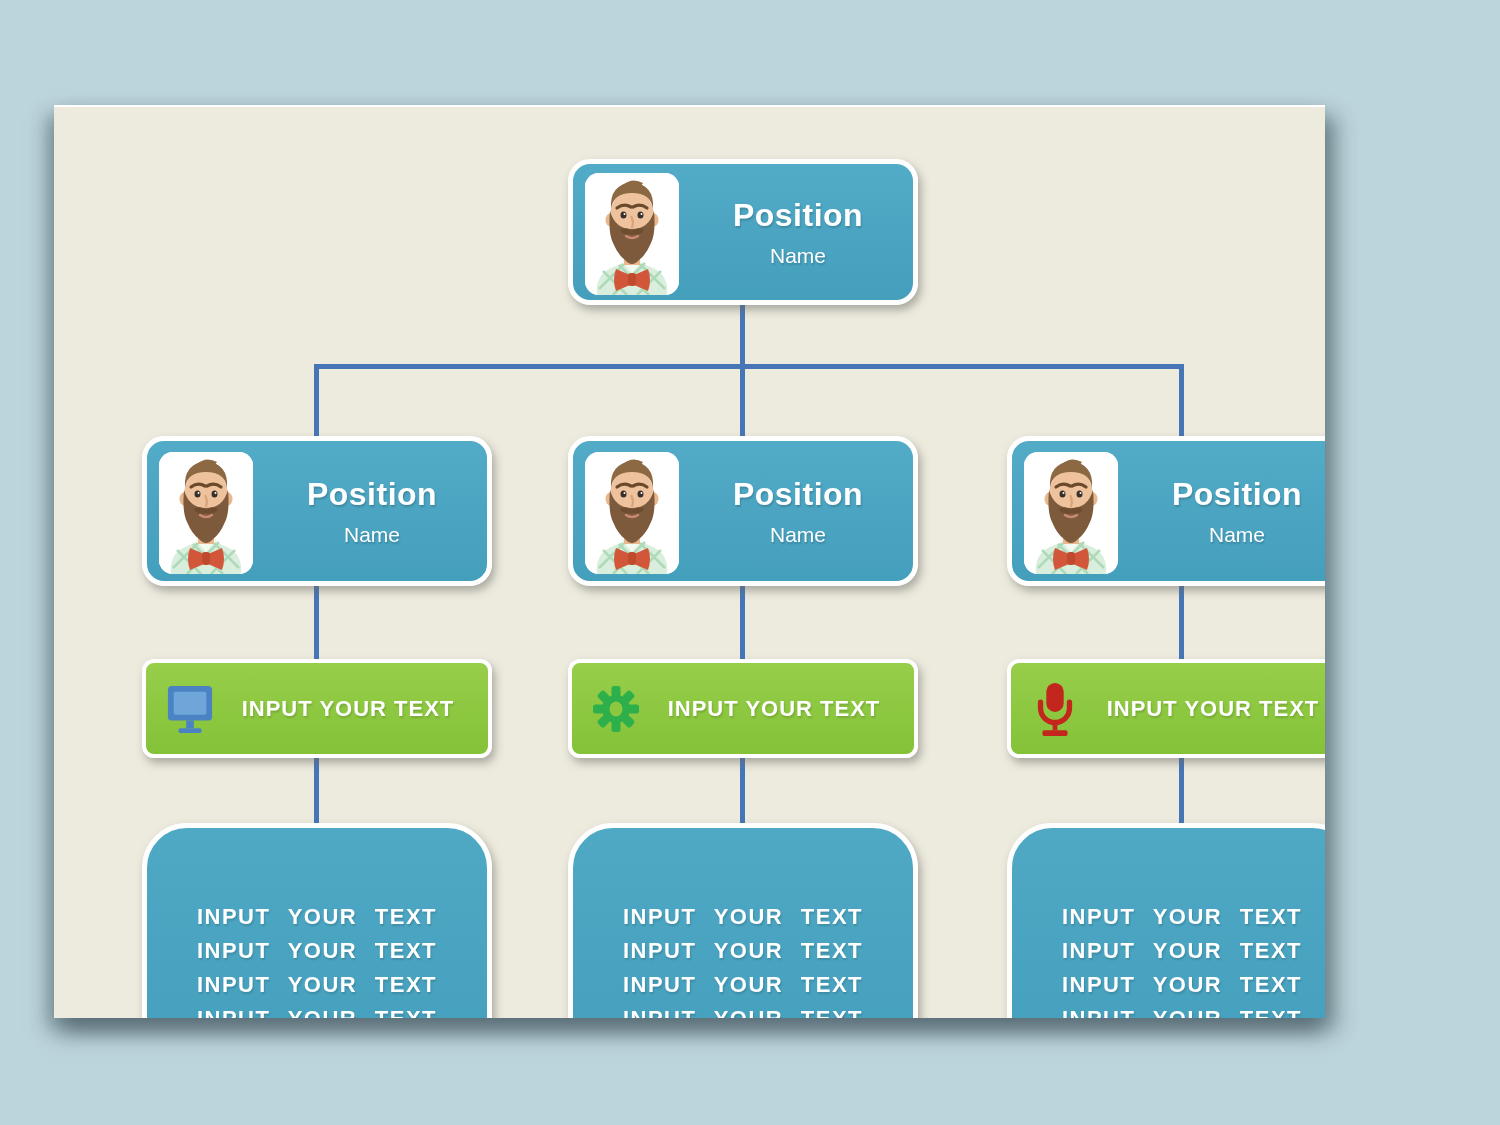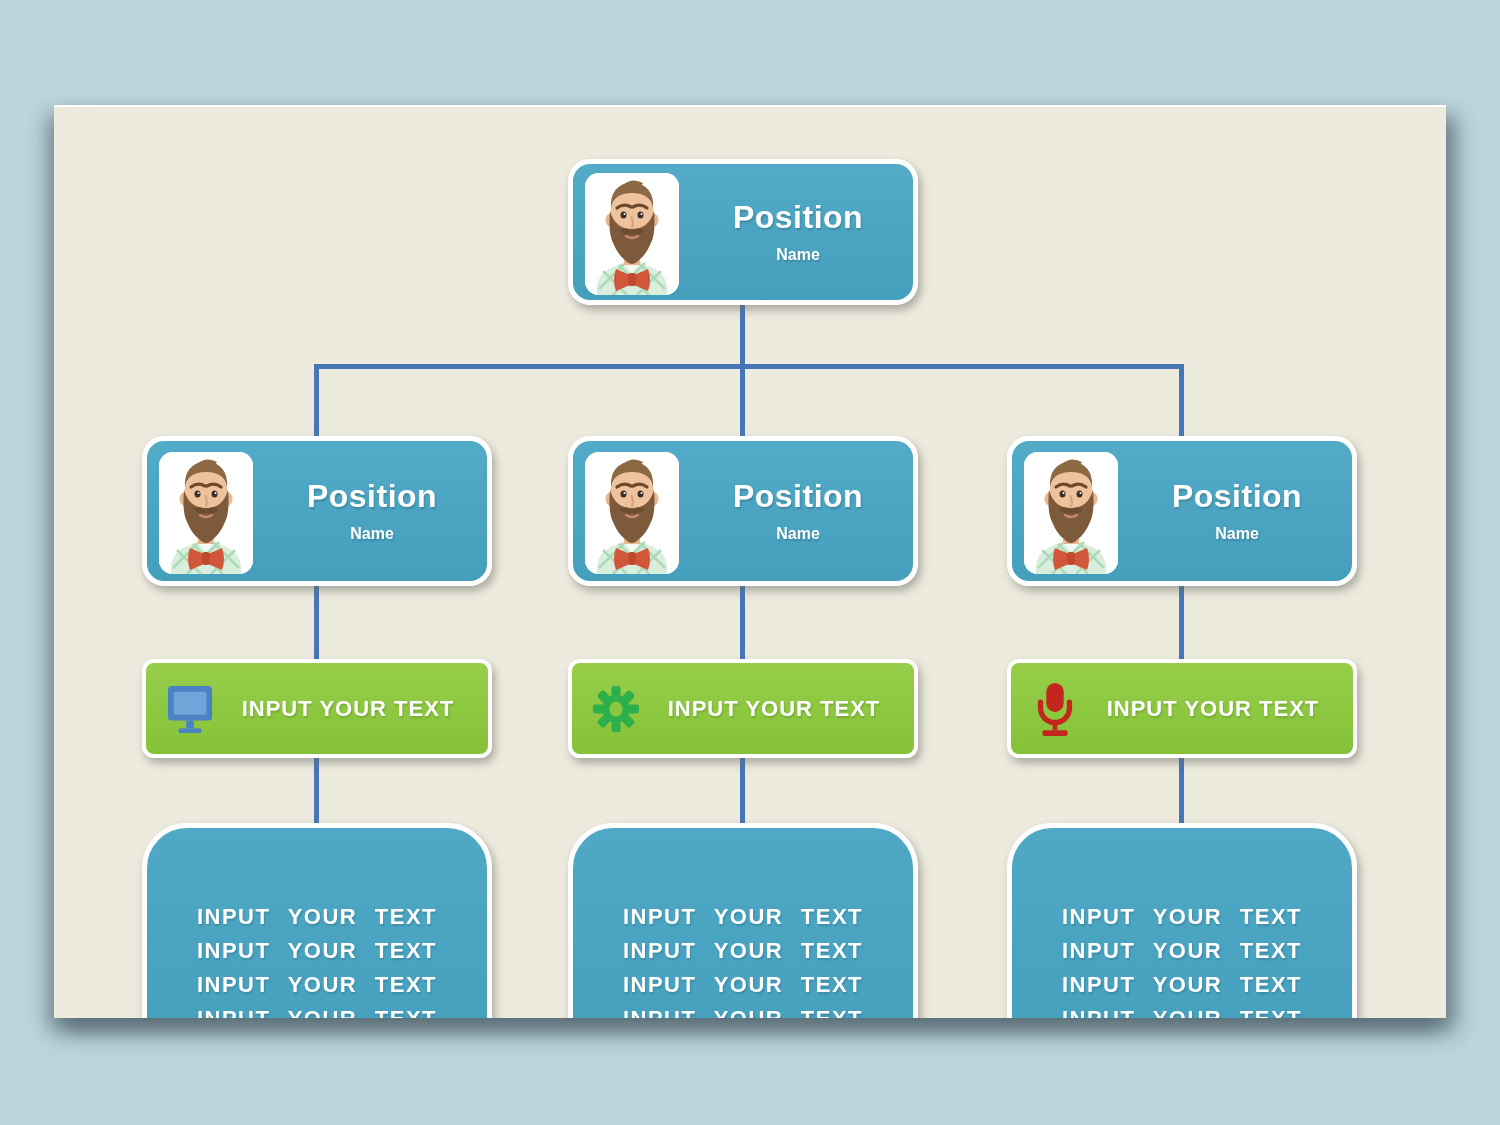--- a/index.html
+++ b/index.html
@@ -4,21 +4,21 @@
 <style>
   * { margin:0; padding:0; box-sizing:border-box; }
   html,body { width:1500px; height:1125px; }
   body {
     background:#bcd4db;
     font-family:"Liberation Sans", sans-serif;
     position:relative;
     overflow:hidden;
   }
   .canvas {
-    position:absolute; left:54px; top:105px; width:1392px; height:913px;
+    position:absolute; left:54px; top:105px; width:1271px; height:913px;
     background:#edeade;
     border-top:2px solid #ffffff;
     box-shadow: 0 14px 22px rgba(70,90,98,.55), 12px 12px 18px rgba(70,90,98,.45), -8px 10px 16px rgba(70,90,98,.3);
     overflow:hidden;
   }
   .conn { position:absolute; background:#4676b6; z-index:1; }
   .conn.v { width:5px; }
   .conn.h { height:5px; }
 
   .card {
@@ -34,21 +34,21 @@
     background:#ffffff; border-radius:14px; overflow:hidden;
   }
   .card.root .photo { top:9px; }
   .photo svg { width:100%; height:100%; display:block; }
   .card-text {
     position:absolute; left:110px; right:0; top:0; bottom:0;
     display:flex; flex-direction:column; align-items:center; justify-content:center;
     row-gap:14px; color:#ffffff; text-align:center;
   }
   .pos { font-size:32px; font-weight:bold; line-height:1; letter-spacing:.5px; text-shadow:1px 2px 2px rgba(0,0,0,.18); }
-  .nm  { font-size:16px; font-weight:bold; line-height:1; text-shadow:1px 2px 2px rgba(0,0,0,.18); }
+  .nm  { font-size:21px; font-weight:normal; line-height:1; text-shadow:1px 2px 2px rgba(0,0,0,.18); }
 
   .tag {
     position:absolute; width:350px; height:99px; z-index:2;
     background:linear-gradient(180deg,#97ce4a,#84c238);
     border:4px solid #ffffff; border-radius:12px;
     box-shadow:3px 5px 8px rgba(105,108,100,.5);
     display:flex; align-items:center;
   }
   .tag-icon { margin-left:20px; width:48px; height:56px; flex:0 0 auto; display:flex; align-items:center; }
   .tag-icon svg { width:48px; height:56px; display:block; }

